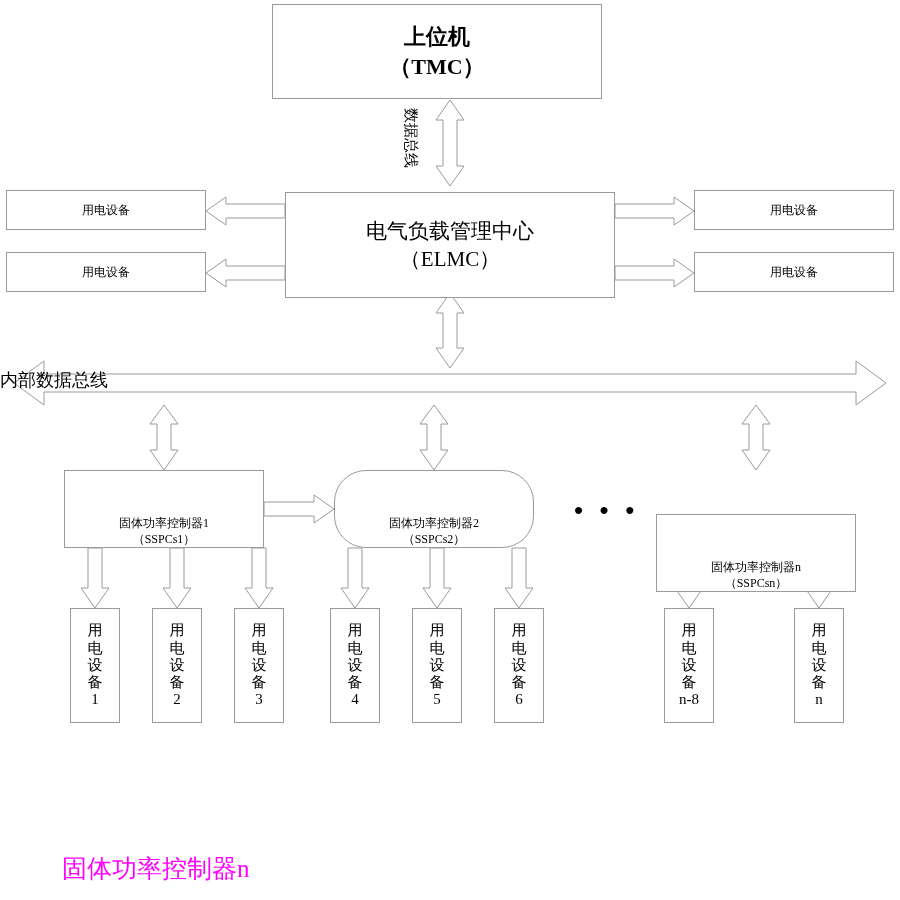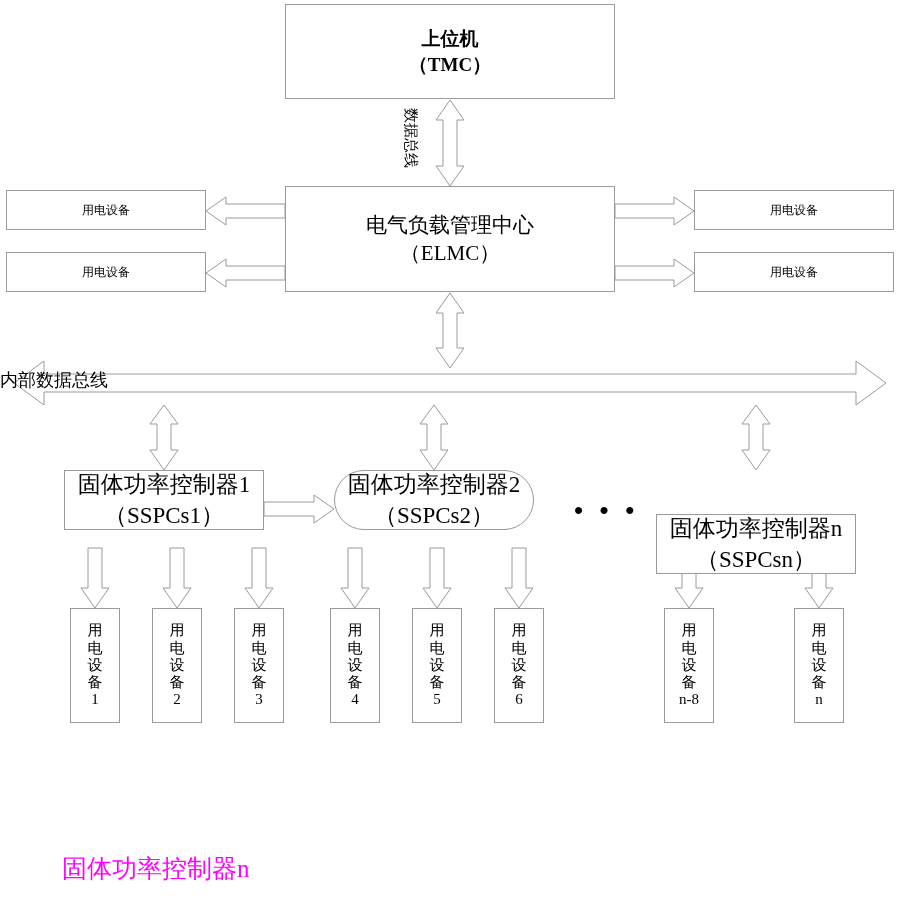--- a/index.html
+++ b/index.html
@@ -24,30 +24,30 @@
     flex-direction: column;
     align-items: center;
     justify-content: center;
     text-align: center;
     color: #000000;
     line-height: 1.35;
   }
   .box .l1, .box .l2 { display: block; white-space: nowrap; }
 
   
-  #tmc { left: 285px; top: 4px; width: 330px; height: 95px; font-size: 19px; font-weight: bold; }
-  #elmc { left: 285px; top: 186px; width: 330px; height: 106px; font-size: 21px; }
+  #tmc { left: 272px; top: 4px; width: 330px; height: 95px; font-size: 22px; font-weight: bold; }
+  #elmc { left: 285px; top: 192px; width: 330px; height: 106px; font-size: 21px; }
 
   .dev-side { width: 200px; height: 40px; font-size: 12px; }
   #dev-l1 { left: 6px; top: 190px; }
   #dev-l2 { left: 6px; top: 252px; }
   #dev-r1 { left: 694px; top: 190px; }
   #dev-r2 { left: 694px; top: 252px; }
 
-  .sspc { width: 200px; height: 60px; font-size: 23px; }
+  .sspc { width: 200px; height: 78px; font-size: 12px; justify-content: flex-end; }
   #sspc1 { left: 64px; top: 470px; }
   #sspc2 { left: 334px; top: 470px; border-radius: 32px; }
   #sspcn { left: 656px; top: 470px; margin-top: 44px; }
 
   .leaf {
     width: 50px; height: 115px; font-size: 15px;
     line-height: 1.15;
   }
   #leaf1 { left: 70px; top: 608px; }
   #leaf2 { left: 152px; top: 608px; }

